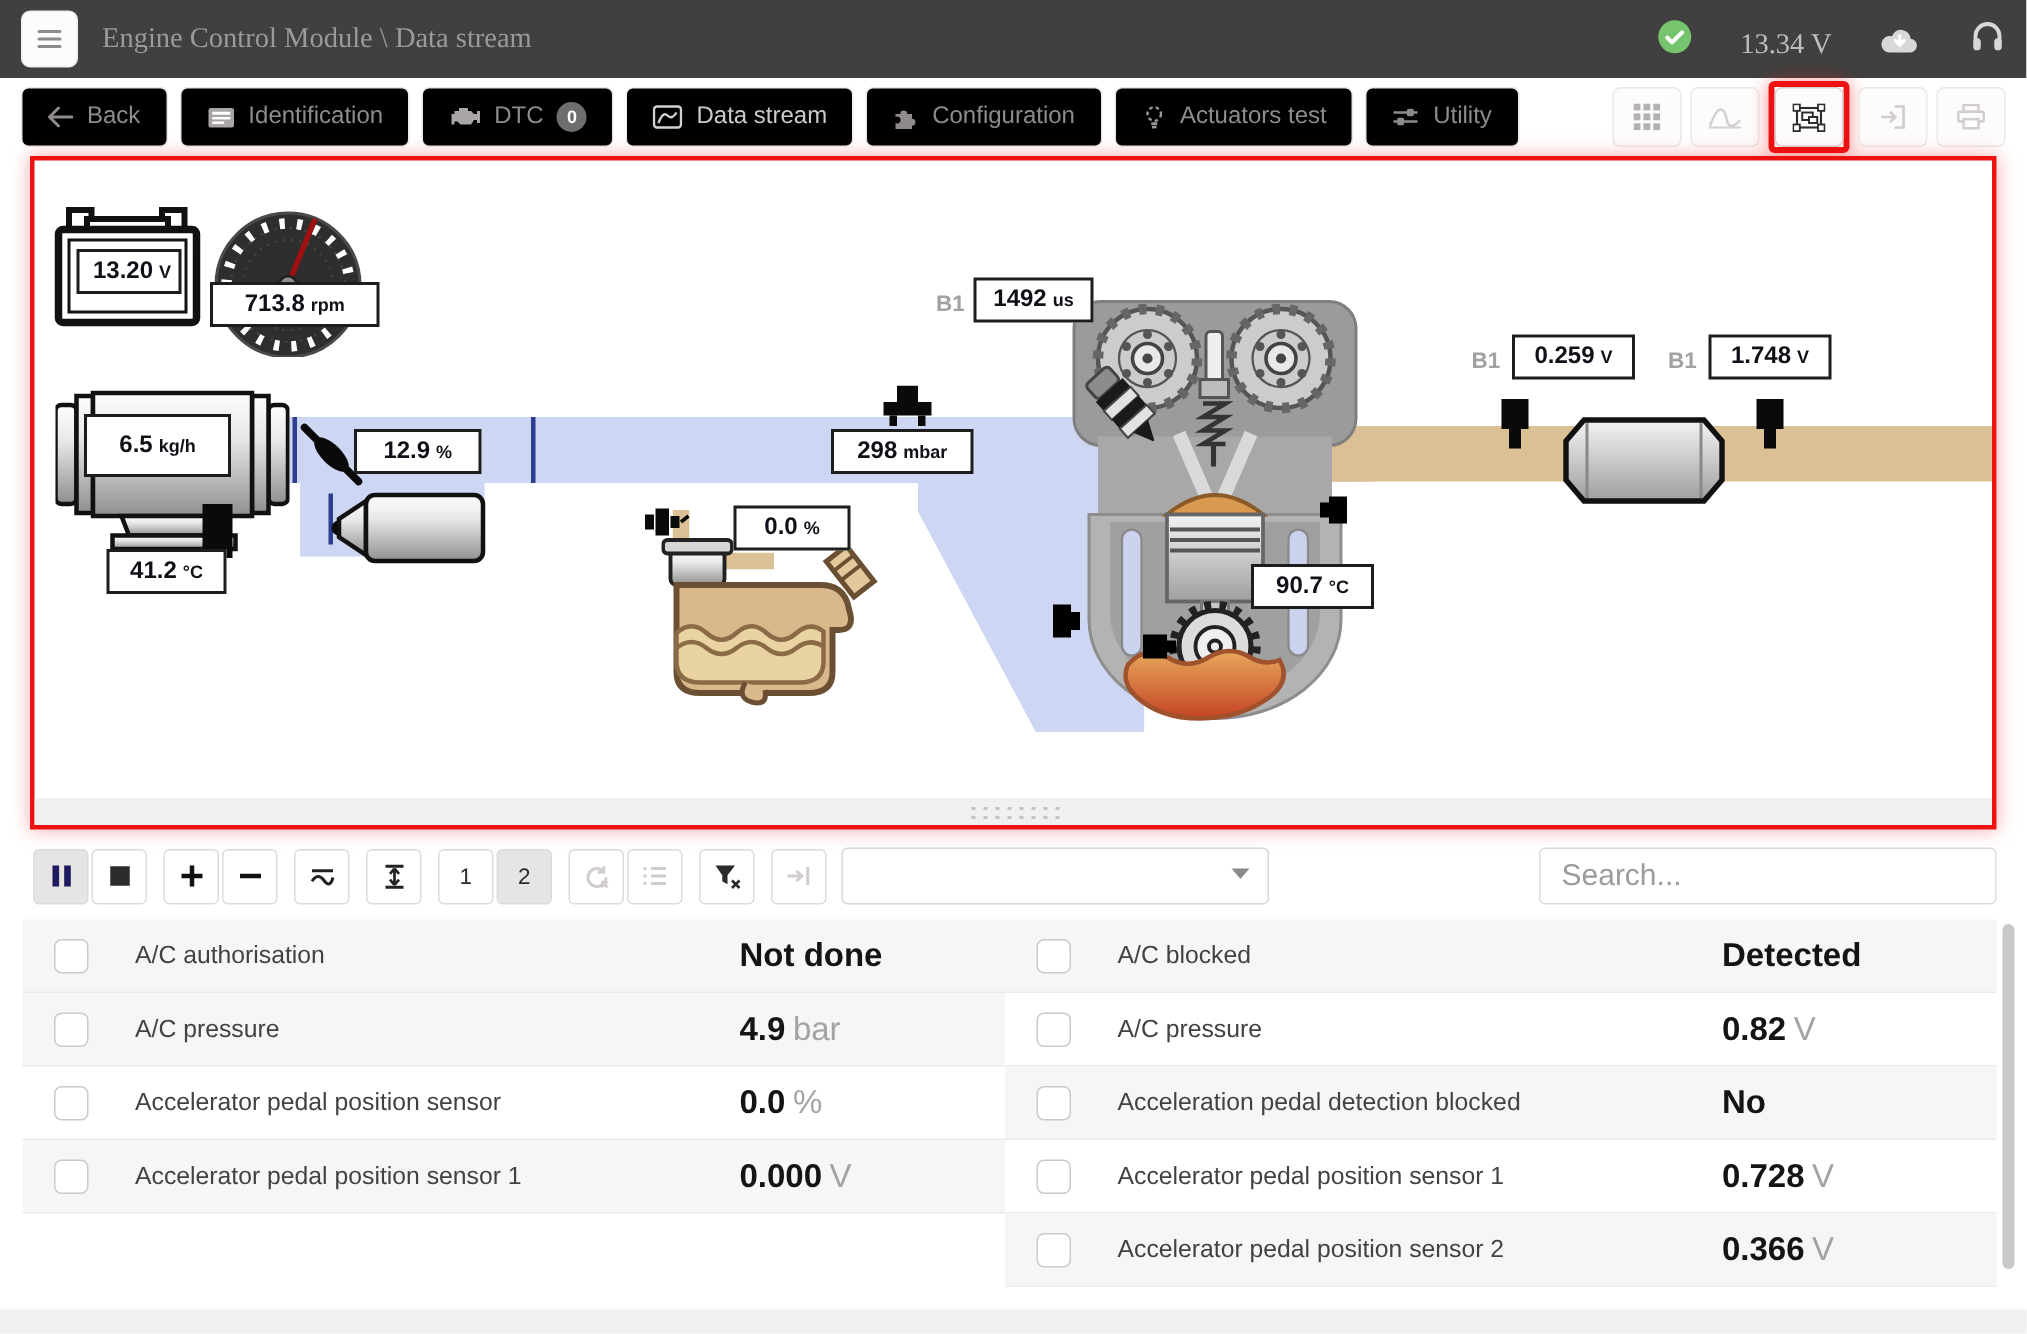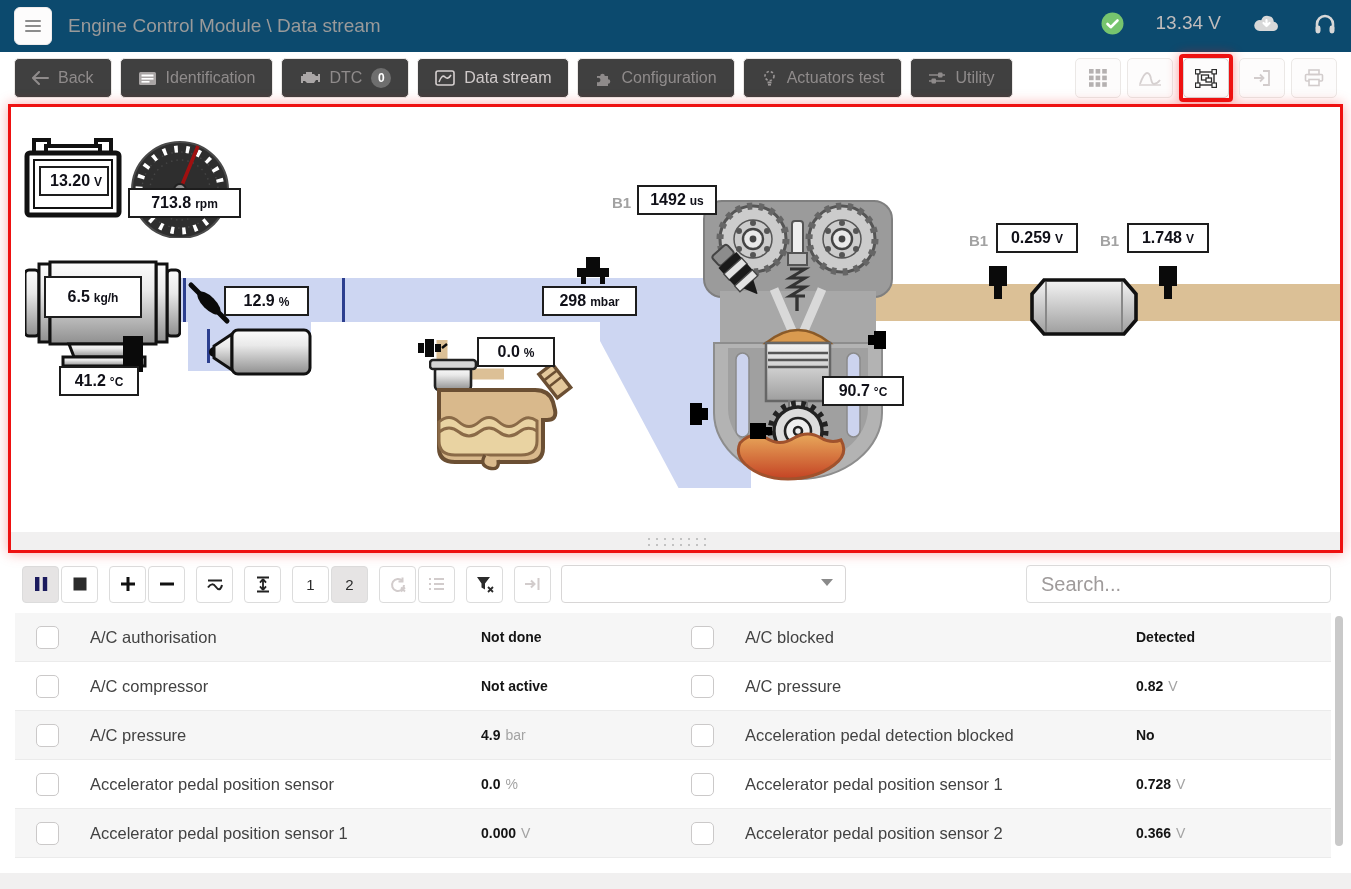--- a/index.html
+++ b/index.html
@@ -1,42 +1,42 @@
 <!DOCTYPE html>
 <html><head>
 <meta charset="utf-8">
 <style>
   * { margin:0; padding:0; box-sizing:border-box; }
   html,body { width:1351px; height:889px; overflow:hidden; background:#fff;
     font-family:"Liberation Sans", sans-serif; }
 
   
-  .topbar { height:52px; display:flex; align-items:center; padding:0 14px; background:#0c4a6e; }
+  .topbar { height:52px; display:flex; align-items:center; padding:0 14px; background:#404040;font-family:Liberation Serif, serif; }
   .hamburger { width:38px; height:38px; border:1px solid #efecec; border-radius:6px; background:#fdfcfc;
     display:flex; align-items:center; justify-content:center; flex-direction:column; gap:3px; cursor:pointer; }
   .hamburger i { display:block; width:16px; height:2px; background:#8c8c8c; border-radius:1px; }
   .topbar .title { margin-left:16px; font-size:19px; color:#9a9a9a; }
-  .topbar-right { margin-left:auto; display:flex; align-items:flex-start; gap:32px; }
+  .topbar-right { margin-left:auto; display:flex; align-items:flex-end; gap:32px; }
   .voltage { font-size:19px; color:#c0bcbc; }
 
   
   .tabbar { height:52px; display:flex; align-items:center; gap:8px; padding:0 14px; background:#fff; }
-  .tab { height:40px; padding:0 17px; display:flex; align-items:center; gap:9px; background:#404040;
+  .tab { height:40px; padding:0 17px; display:flex; align-items:center; gap:9px; background:#000000;
     border:1px solid #ebe8e6; border-radius:5px; color:#8f8b8b; font-size:16px; cursor:pointer; white-space:nowrap; }
   .tab.disabled { color:#cfc9c9; border-color:#f1eeee; }
   .tab .badge { background:#6e6e6e; color:#fff; font-size:12px; font-weight:bold; width:20px; height:20px;
     border-radius:50%; display:flex; align-items:center; justify-content:center; }
   .iconbtns { margin-left:auto; display:flex; align-items:center; gap:6px; }
   .ibtn { width:46px; height:40px; display:flex; align-items:center; justify-content:center;
     background:#fdfcfc; border:1px solid #ebe8e6; border-radius:5px; cursor:pointer; }
   .redbox { border:4px solid #ee1111; border-radius:4px; box-shadow:0 0 12px rgba(238,17,17,.45); }
   .redbox .ibtn { border-color:#d6d2d2; }
 
   
-  .scheme { position:relative; margin:0 8px; height:449px; background:#fff; border:3px solid #ee1111;
+  .scheme { position:relative; margin:0 20px; height:449px; background:#fff; border:3px solid #ee1111;
     box-shadow:0 0 12px rgba(238,17,17,.35); overflow:hidden; }
   .abs { position:absolute; }
   .band { position:absolute; background:#cdd6f2; }
   .band-exh { position:absolute; background:#dbc096; }
   .mark { position:absolute; width:3px; background:#2c3f8f; }
   .vlabel { position:absolute; background:#fff; border:2px solid #1d1d1d; padding:4px 9px; z-index:5;
     font-size:16px; font-weight:600; color:#101018; white-space:nowrap; text-align:center; }
   .vlabel .u { font-size:12px; font-weight:600; margin-left:4px; }
   .bank { position:absolute; z-index:5; color:#a2a2a2; font-size:15px; font-weight:600; }
   .splitter { position:absolute; left:0; right:0; bottom:0; height:18px; background:#f1f0f0;
@@ -60,21 +60,21 @@
   .search::placeholder { color:#9f9b9b; }
 
   
   .datatable { position:relative; margin-top:10px; display:flex; padding-left:15px; }
   .col { width:655px; }
   .col.right { width:661px; }
   .row { position:relative; height:49px; border-bottom:1px solid #ebebeb; display:flex; align-items:center; cursor:pointer; }
   .row.odd { background:#f6f6f6; }
   .cb { width:23px; height:23px; border:1px solid #cbc9c9; border-radius:5px; background:#fff; margin-left:21px; flex:none; }
   .pname { margin-left:31px; font-size:16.5px; color:#424242; }
-  .pval { position:absolute; left:466px; font-size:14px; font-weight:bold; color:#141414; }
+  .pval { position:absolute; left:478px; font-size:22px; font-weight:bold; color:#141414; }
   .pval .u { font-weight:normal; color:#a3a3a3; margin-left:5px; }
   .row-partial { height:11px; background:#fff; }
   .vscroll { position:absolute; right:8px; top:3px; width:8px; height:230px; background:#c9c9c9; border-radius:4px; cursor:pointer; }
   .footer-strip { position:fixed; left:0; bottom:0; width:1351px; height:16px; background:#f1f0f0; }
 </style>
 </head>
 <body>
 
 <div class="topbar">
   <div class="hamburger">
@@ -510,25 +510,20 @@
   <input class="search" type="text" placeholder="Search..." style="">
 </div>
 
 <div class="datatable">
   <div class="col">
     <div class="row odd">
       <div class="cb"></div>
       <span class="pname">A/C authorisation</span>
       <span class="pval"><span>Not done</span><span class="u"></span></span>
     </div>
-    <div class="row">
-      <div class="cb"></div>
-      <span class="pname">A/C compressor</span>
-      <span class="pval"><span>Not active</span><span class="u"></span></span>
-    </div>
     <div class="row odd">
       <div class="cb"></div>
       <span class="pname">A/C pressure</span>
       <span class="pval"><span>4.9</span><span class="u">bar</span></span>
     </div>
     <div class="row">
       <div class="cb"></div>
       <span class="pname">Accelerator pedal position sensor</span>
       <span class="pval"><span>0.0</span><span class="u">%</span></span>
     </div>

